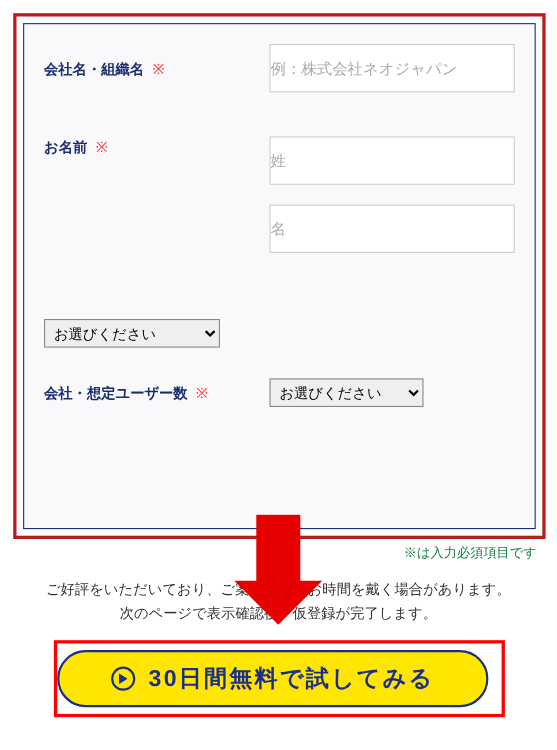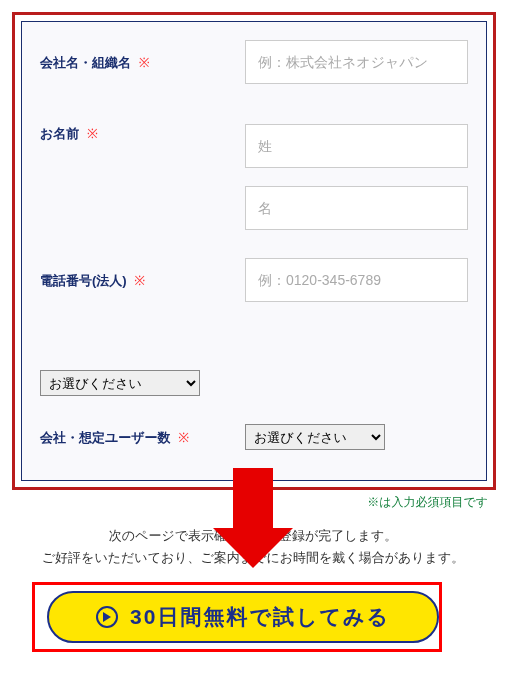--- a/index.html
+++ b/index.html
@@ -34,21 +34,21 @@
   font-size: 13px;
   font-weight: 700;
   color: #1a2e6e;
 }
 .req { color: #ff3333; font-weight: 400; margin-left: 4px; }
 .input-col { flex: 1; display: flex; flex-direction: column; gap: 18px; }
 input[type=text] {
   width: 100%;
   height: 44px;
   border: 1px solid #ccc;
-  padding: 0 12px;
+  padding: 0 0;
   font-size: 14px;
   color: #333;
   background: #fff;
 }
 input[type=text]::placeholder { color: #aaa; }
 select {
   height: 26px;
   border: 1px solid #888;
   background: #efefef;
   font-size: 13px;
@@ -83,24 +83,24 @@
 .arrow-head {
   position: absolute;
   top: 60px; left: 0;
   width: 0; height: 0;
   border-left: 40px solid transparent;
   border-right: 40px solid transparent;
   border-top: 40px solid #e60000;
 }
 .cta-outer {
   position: absolute;
-  top: 582px; left: 32px;
+  top: 582px; left: 49px;
   width: 410px; height: 70px;
   border: 3px solid #ff0000;
-  display: flex; align-items: center; justify-content: flex-end;
+  display: flex; align-items: center; justify-content: flex-start;
 }
 .cta-btn {
   width: 392px; height: 52px;
   background: #ffe600;
   border: 2px solid #1a2e8a;
   border-radius: 26px;
   display: flex; align-items: center; justify-content: center;
   gap: 12px;
   cursor: pointer;
   position: relative;
@@ -139,29 +139,20 @@
       <div class="label-col">
         <span>お名前</span>
         <span class="req">※</span>
       </div>
       <div class="input-col">
         <input type="text" placeholder="姓" style="">
         <input type="text" placeholder="名" style="">
       </div>
     </div>
 
-    <div class="form-row">
-      <div class="label-col">
-        <span>電話番号(法人)</span>
-        <span class="req">※</span>
-      </div>
-      <div class="input-col">
-        <input type="text" placeholder="例：0120-345-6789" style="">
-      </div>
-    </div>
 
     <div class="form-row">
     </div>
 
     <div class="form-row" style="padding-top:14px;padding-bottom:14px">
       <div class="input-col">
         <select style="width:160px">
           <option>お選びください</option>
         </select>
       </div>
@@ -178,22 +169,22 @@
         </select>
       </div>
     </div>
 
   </div>
 </div>
 
 <div class="req-note">※は入力必須項目です</div>
 
 <div class="desc">
+  <div>ご好評をいただいており、ご案内までにお時間を戴く場合があります。</div>
   <div>次のページで表示確認後、仮登録が完了します。</div>
-  <div>ご好評をいただいており、ご案内までにお時間を戴く場合があります。</div>
 </div>
 
 <div class="arrow">
   <div class="arrow-stem"></div>
   <div class="arrow-head"></div>
 </div>
 
 <div class="cta-outer">
   <div class="cta-btn">
     <span class="cta-circle">

